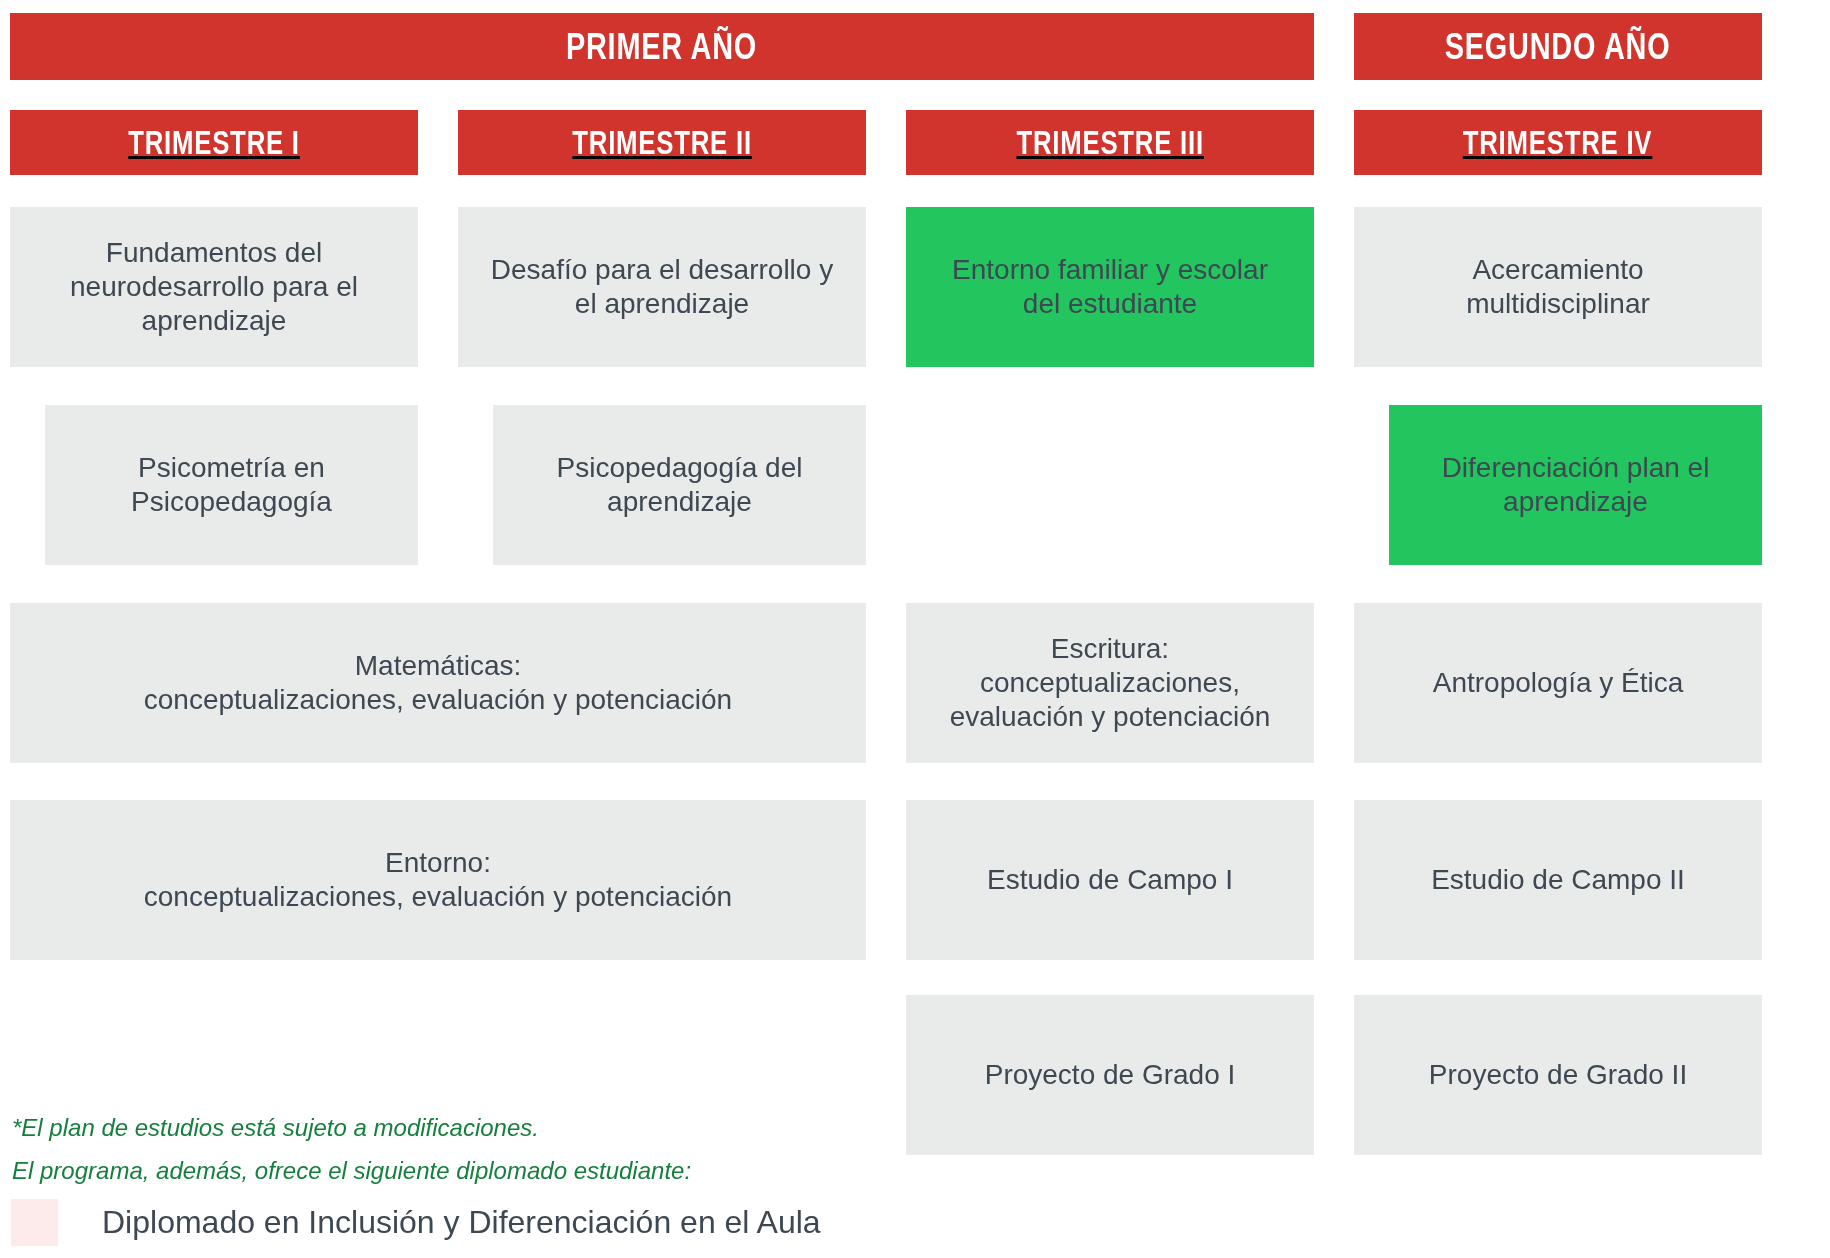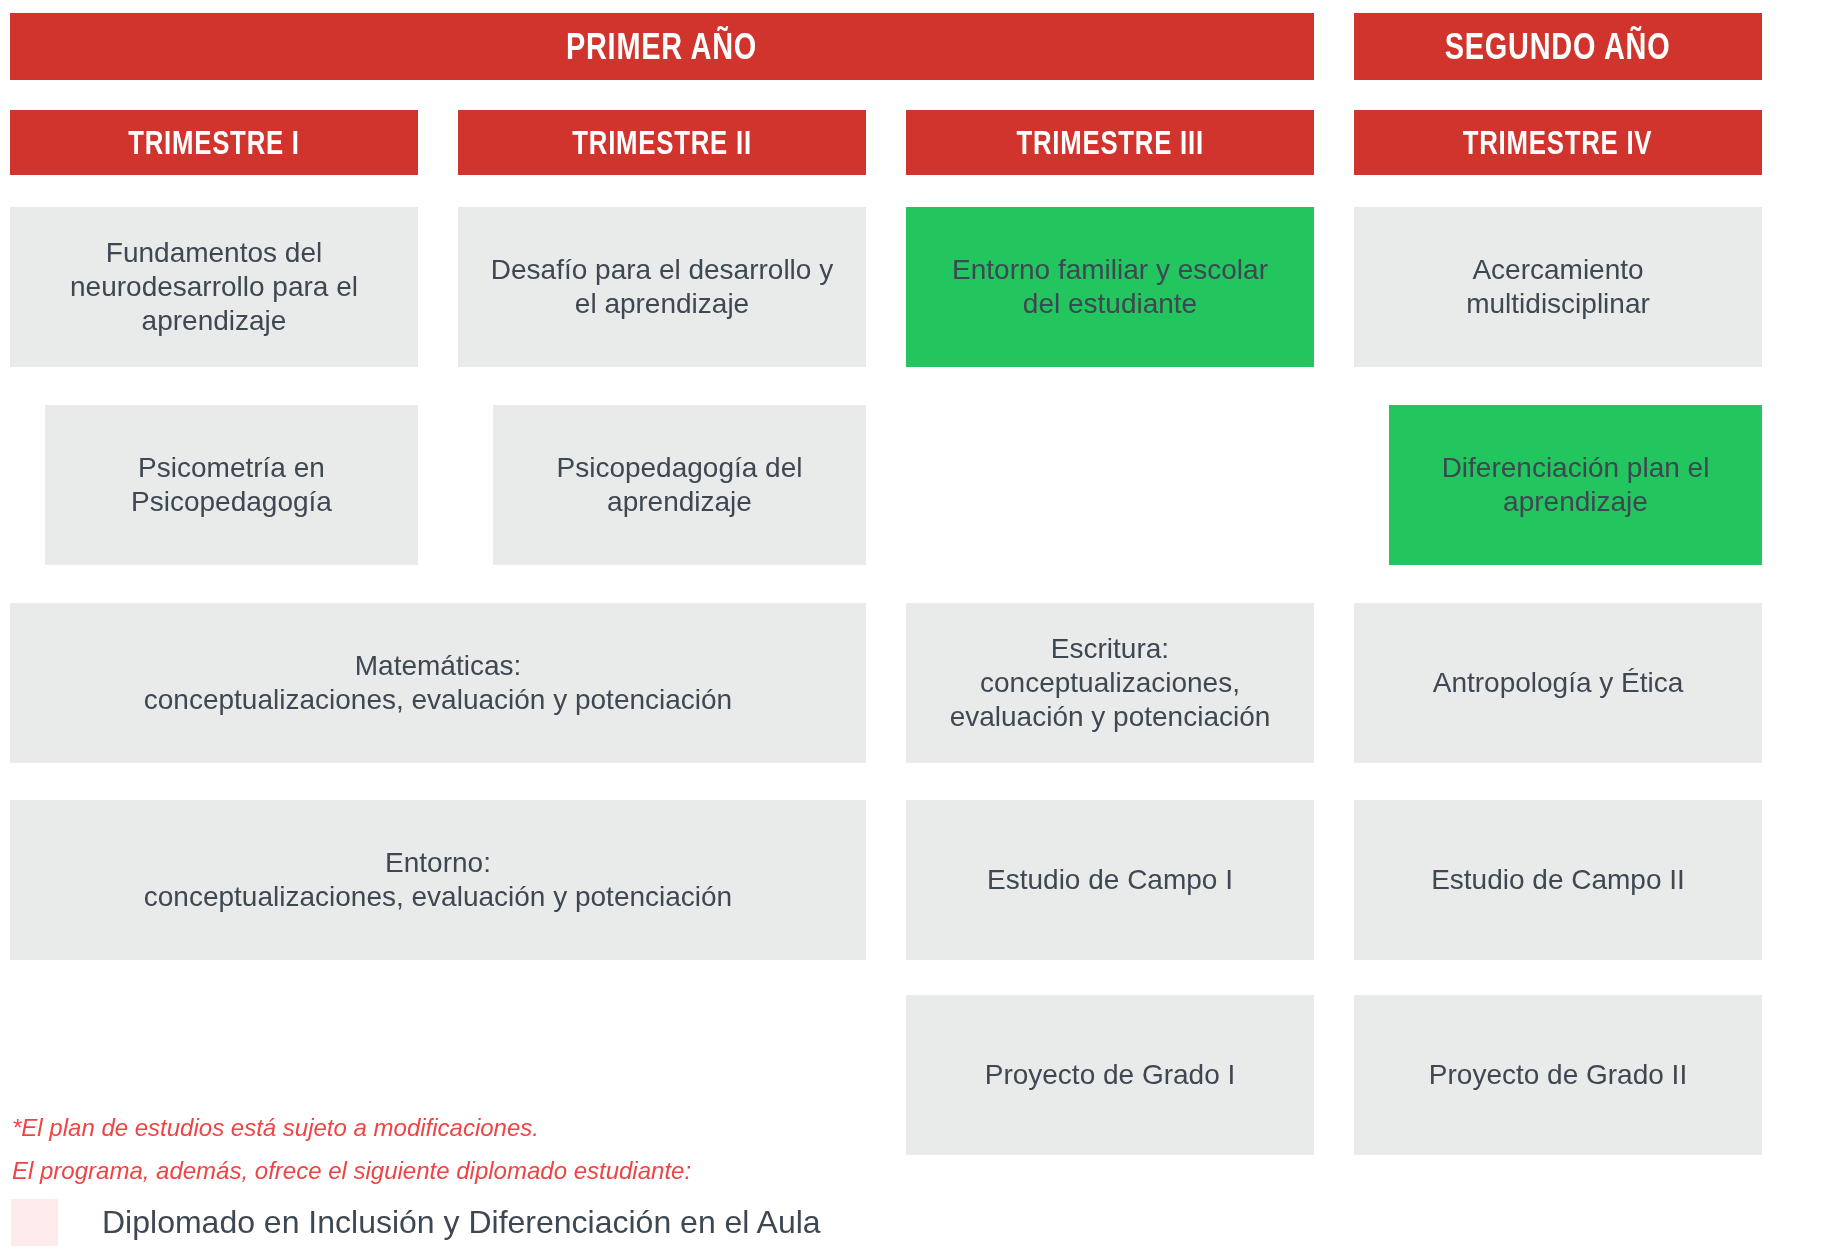--- a/index.html
+++ b/index.html
@@ -33,21 +33,21 @@
   .bar .bar-text {
     display: inline-block;
     transform: scaleX(0.78);
     color: #ffffff;
     font-weight: bold;
     letter-spacing: 1px;
     white-space: nowrap;
   }
   .year-bar  { grid-row: 1; }
   .year-bar .bar-text { font-size: 37px; }
-  .tri-bar   { grid-row: 3; }
+  .tri-bar   { grid-row: 3; text-decoration: underline; }
   .tri-bar .bar-text  { font-size: 33px; }
 
   .span-cols-1-3 { grid-column: 1 / 4; }
   .col-4 { grid-column: 4 / 5; }
 
   .cell {
     background: #e9eaea;
     color: #3e4852;
     display: flex;
     align-items: center;
@@ -70,21 +70,21 @@
   .c2 { grid-column: 2; }
   .c3 { grid-column: 3; }
   .c4 { grid-column: 4; }
   .c12 { grid-column: 1 / 3; }
 
   
   .notes {
     position: absolute;
     left: 12px;
     top: 1106px;
-    color: #ef4444;
+    color: #15803d;
     font-style: italic;
     font-size: 24px;
     line-height: 43px;
   }
 
   
   .legend {
     position: absolute;
     left: 11px;
     top: 1199px;

